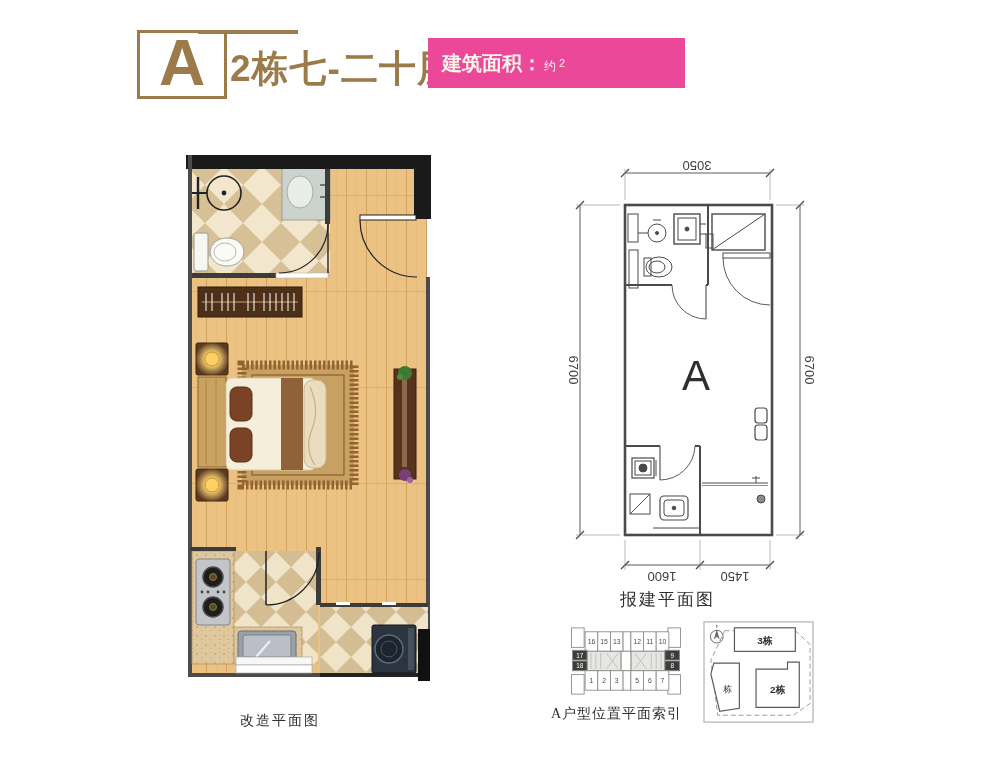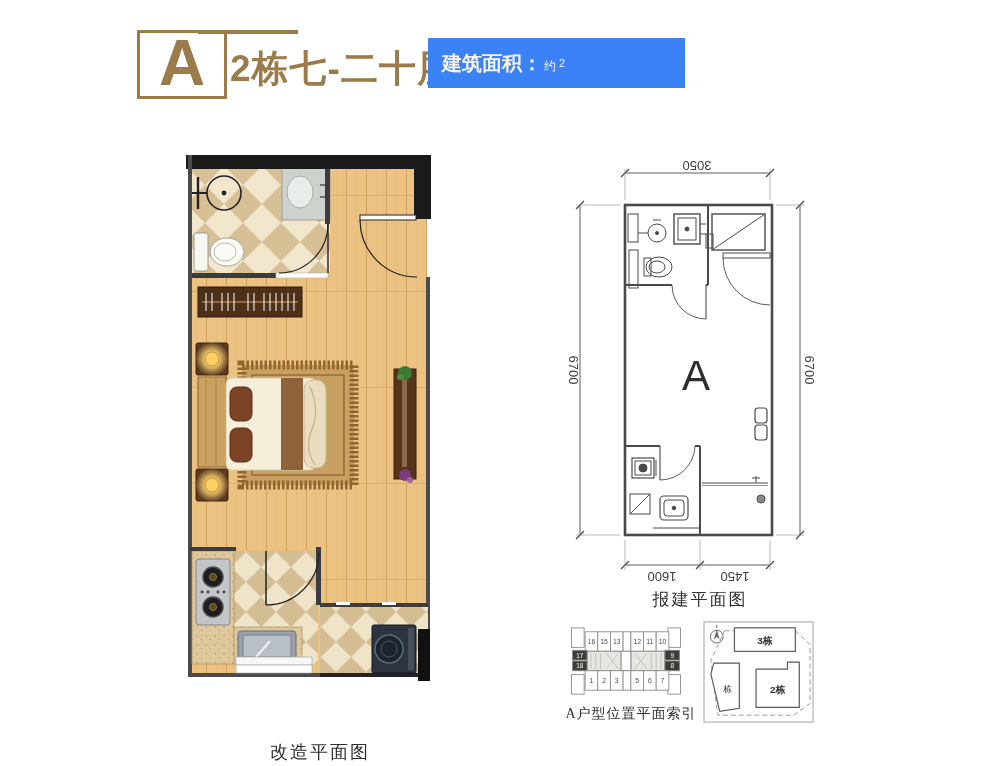--- a/index.html
+++ b/index.html
@@ -14,30 +14,30 @@
     left:137px;top:30px;width:84px;height:63px;
     border:3px solid #9b7b4a;display:flex;align-items:center;justify-content:center;
   }
   .logo-letter{font-size:64px;font-weight:bold;color:#9b7b4a;line-height:1;margin-top:-4px;}
   .deco-line{left:198px;top:30px;width:100px;height:4px;background:#9b7b4a;}
   .header-title{
     left:230px;top:44px;width:200px;font-size:37px;font-weight:bold;color:#9b7b4a;
     letter-spacing:1px;white-space:nowrap;
   }
   .area-box{
-    left:428px;top:38px;width:257px;height:50px;background:#3b82f6;color:#f8f3e8;
+    left:428px;top:38px;width:257px;height:50px;background:#ec4899;color:#f8f3e8;
     display:flex;align-items:center;padding-left:14px;box-sizing:border-box;white-space:nowrap;
   }
   .area-label{font-size:20px;font-weight:bold;}
   .area-approx{font-size:12px;margin:6px 2px 0 2px;}
   .area-value{font-size:21px;font-weight:bold;}
   .area-sup{font-size:11px;vertical-align:super;margin-left:1px;}
   
-  .caption{color:#2f2f2f;text-align:center;}
-  .cap-renov{left:240px;top:712px;width:160px;font-size:18px;letter-spacing:2px;margin-top:28px;}
+  .caption{color:#2f2f2f;}
+  .cap-renov{left:240px;top:712px;width:160px;font-size:14px;letter-spacing:2px;}
   .cap-appr{left:620px;top:588px;width:160px;font-size:17px;letter-spacing:2px;}
   .cap-index{left:551px;top:705px;width:160px;font-size:14px;letter-spacing:1px;font-family:Liberation Serif, serif;}
   svg{display:block;}
   text{font-family:"Liberation Sans","DejaVu Sans",sans-serif;}
 </style>
 </head>
 <body>
 
 <div class="stage">
 

